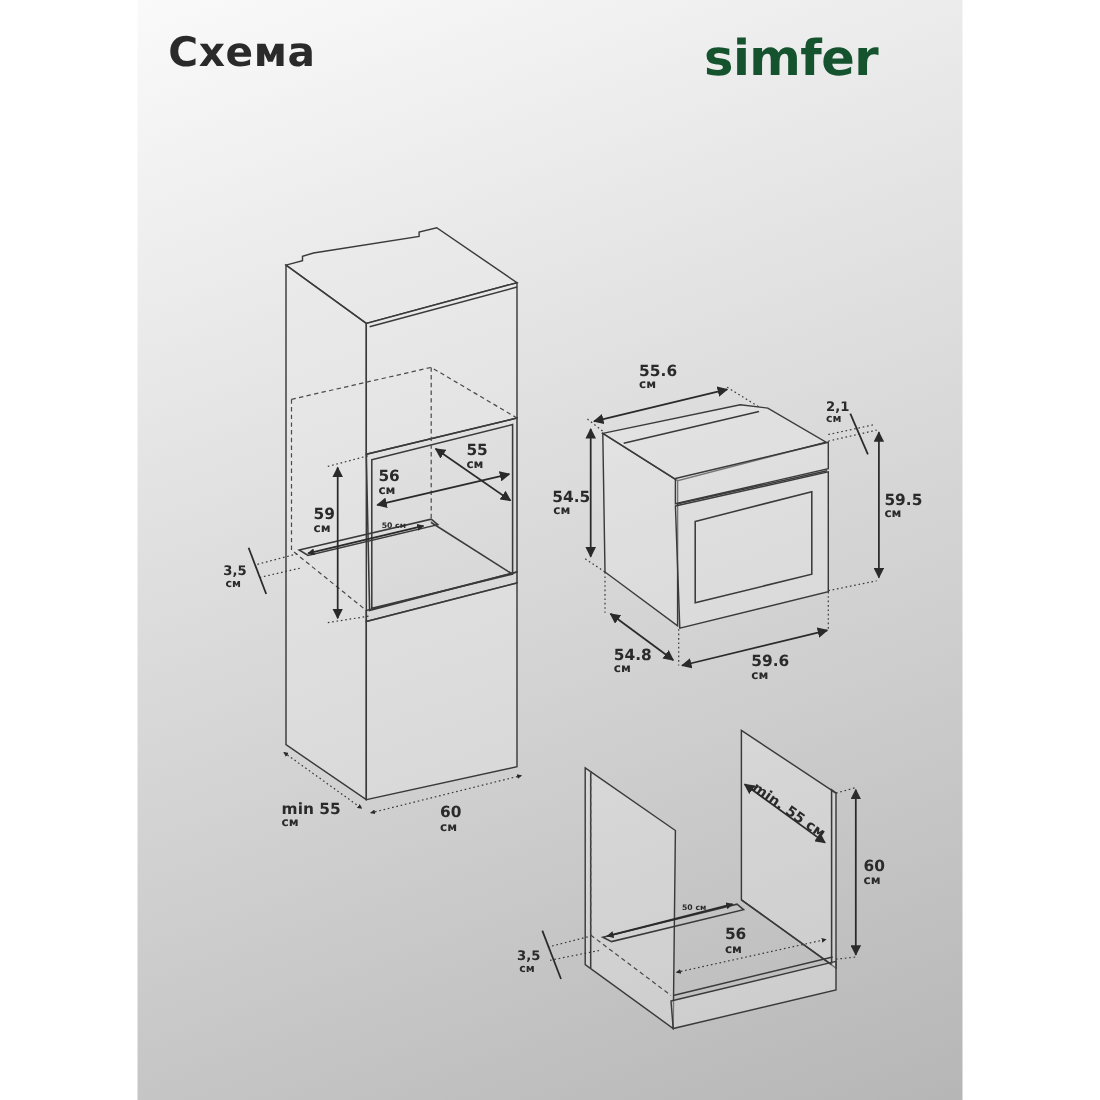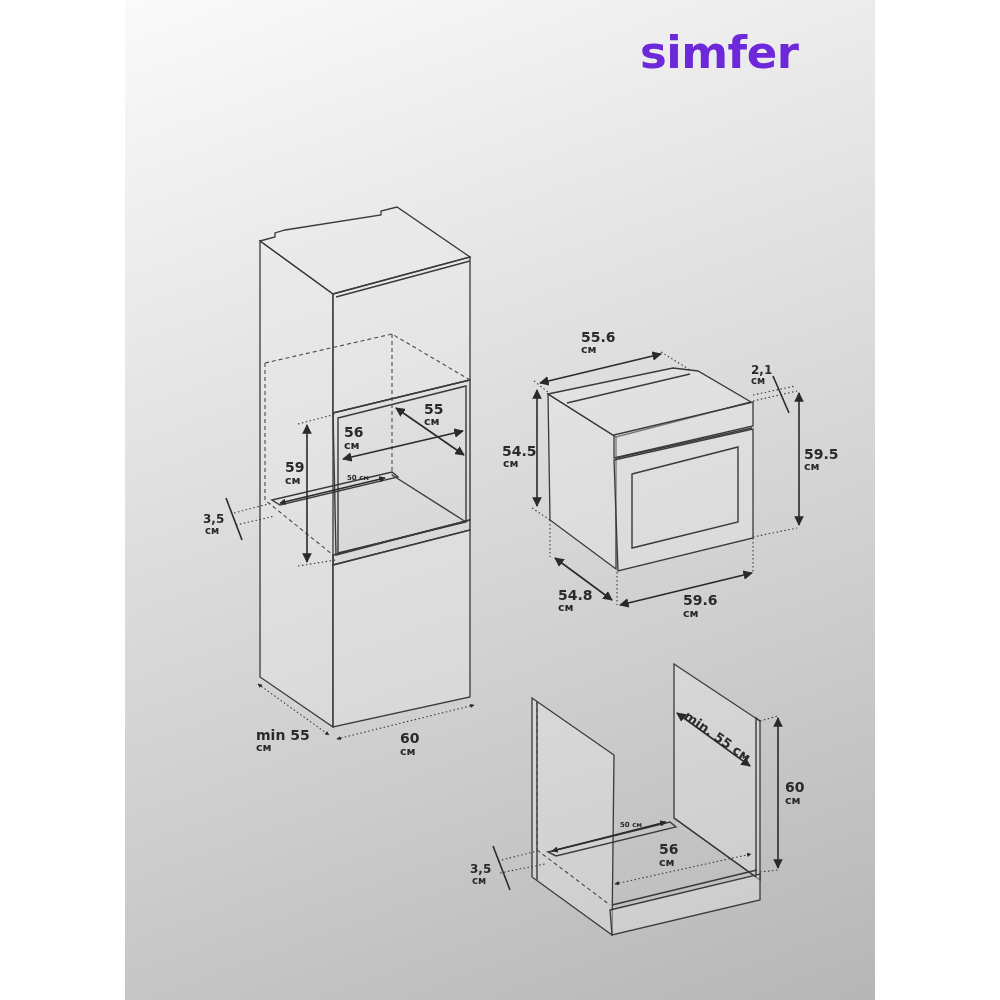--- a/index.html
+++ b/index.html
@@ -10,36 +10,37 @@
   }
   .title {
     position: absolute; left: 153px; top: 28px; margin: 0;
     font-family: "DejaVu Sans", sans-serif; font-weight: bold; font-size: 37px; line-height: 40px;
     color: #2a2a2a; letter-spacing: 0.5px;
   }
   .title span { display: block; }
   .logo {
     position: absolute; left: 640px; top: 26px;
     font-family: "DejaVu Sans", sans-serif; font-weight: bold; font-size: 45px; letter-spacing: -0.5px;
-    color: #6d28d9;
+    color: #14532d;
   }
   svg.diagram { position: absolute; left: 0; top: 0; }
   svg text { font-family: "DejaVu Sans", sans-serif; font-weight: bold; fill: #2a2a2a; }
   .ln { stroke: #3a3a3a; stroke-width: 1.4; fill: none; }
   .face { stroke: #3a3a3a; stroke-width: 1.3; fill: rgba(235,235,235,0.35); }
   .dash { stroke: #4a4a4a; stroke-width: 1.1; fill: none; stroke-dasharray: 4 3; }
   .dot { stroke: #3a3a3a; stroke-width: 1.1; fill: none; stroke-dasharray: 1.5 2.5; }
   .dim { stroke: #2a2a2a; stroke-width: 1.6; fill: none; }
 </style>
 </head>
 <body>
 
 <div class="panel"></div>
 
 <h1 class="title">
+  <span>Схема</span>
 </h1>
 <div class="logo">simfer</div>
 
 <svg class="diagram" width="1000" height="1000" viewBox="0 0 1000 1000">
   <defs>
     <marker id="ah" viewBox="0 0 10 10" refX="9" refY="5" markerWidth="6" markerHeight="6" orient="auto-start-reverse">
       <path d="M0,0 L10,5 L0,10 z" fill="#2a2a2a"></path>
     </marker>
     <marker id="ahs" viewBox="0 0 10 10" refX="9" refY="5" markerWidth="4" markerHeight="4" orient="auto-start-reverse">
       <path d="M0,0 L10,5 L0,10 z" fill="#2a2a2a"></path>

